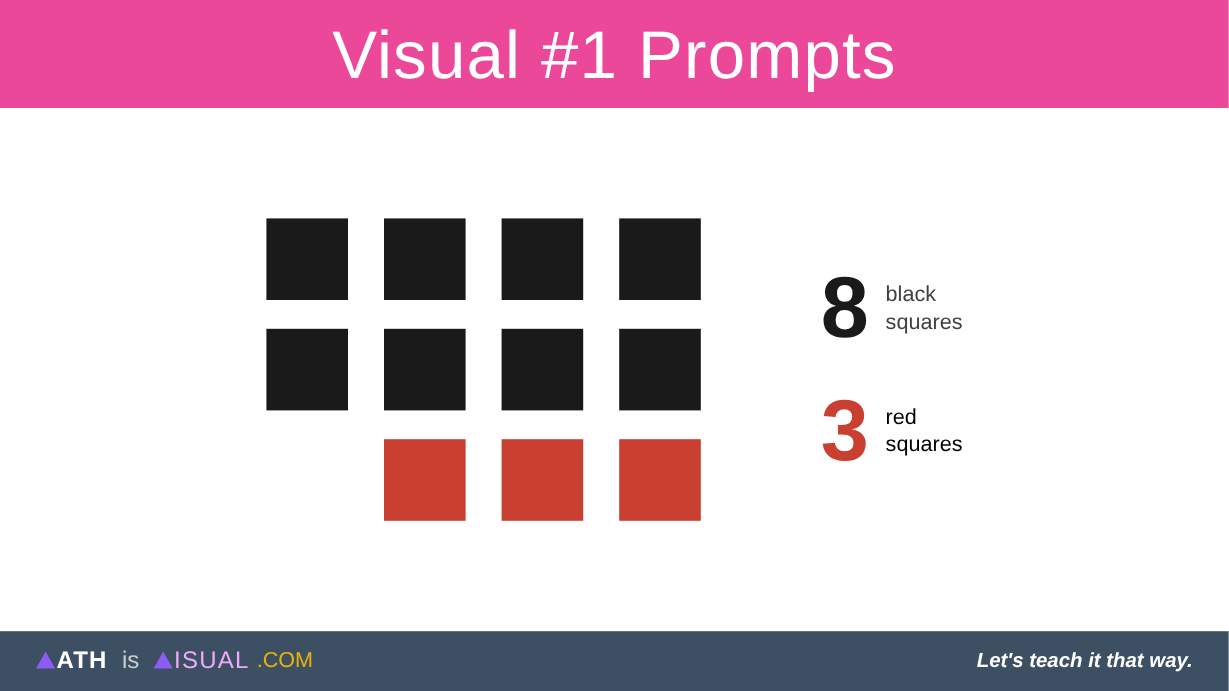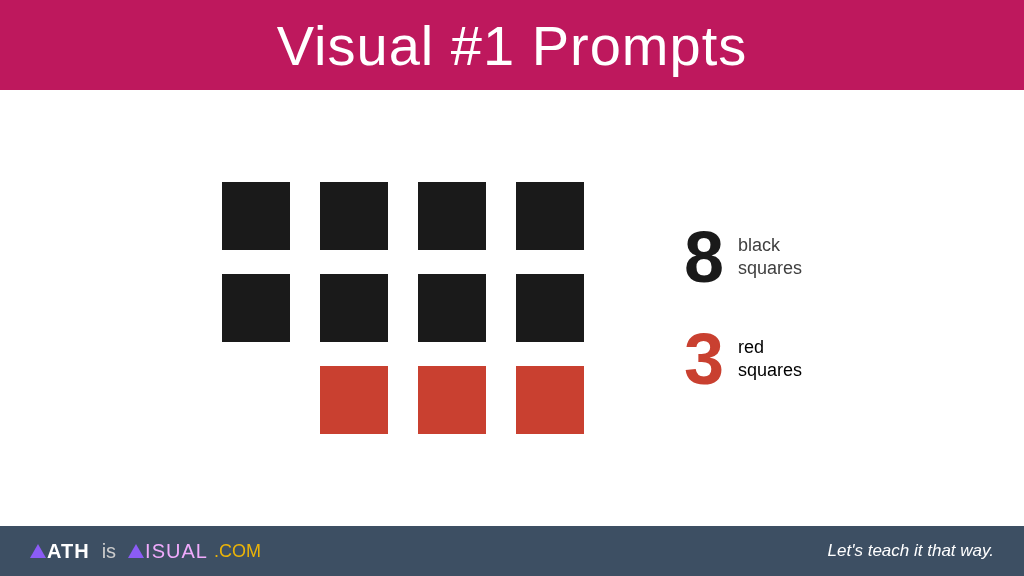--- a/index.html
+++ b/index.html
@@ -8,21 +8,21 @@
       width: 1024px;
       height: 576px;
       overflow: hidden;
       font-family: 'Arial', sans-serif;
       background: #ffffff;
       display: flex;
       flex-direction: column;
     }
 
     .header {
-      background-color: #be185d;
+      background-color: #ec4899;
       width: 100%;
       height: 90px;
       display: flex;
       align-items: center;
       justify-content: center;
     }
 
     .header-title {
       color: #ffffff;
       font-size: 56px;
@@ -112,21 +112,20 @@
       width: 100%;
       height: 50px;
       display: flex;
       align-items: center;
       justify-content: space-between;
       padding: 0 30px;
     }
 
     .footer-left {
       display: flex;
-      align-items: center;
       gap: 6px;
     }
 
     .footer-math {
       color: #ffffff;
       font-size: 20px;
       font-weight: 900;
       letter-spacing: 1px;
     }
 
@@ -174,21 +173,21 @@
       font-weight: 400;
     }
 
     .footer-right {
       color: #cccccc;
       font-size: 17px;
       font-style: italic;
     }
 
     .footer-right span {
-      font-weight: 400;
+      font-weight: 700;
       color: #ffffff;
       font-style: italic;
     }
   </style>
 </head>
 <body>
 
 <div class="header">
   <h1 class="header-title">Visual #1 Prompts</h1>
 </div>

